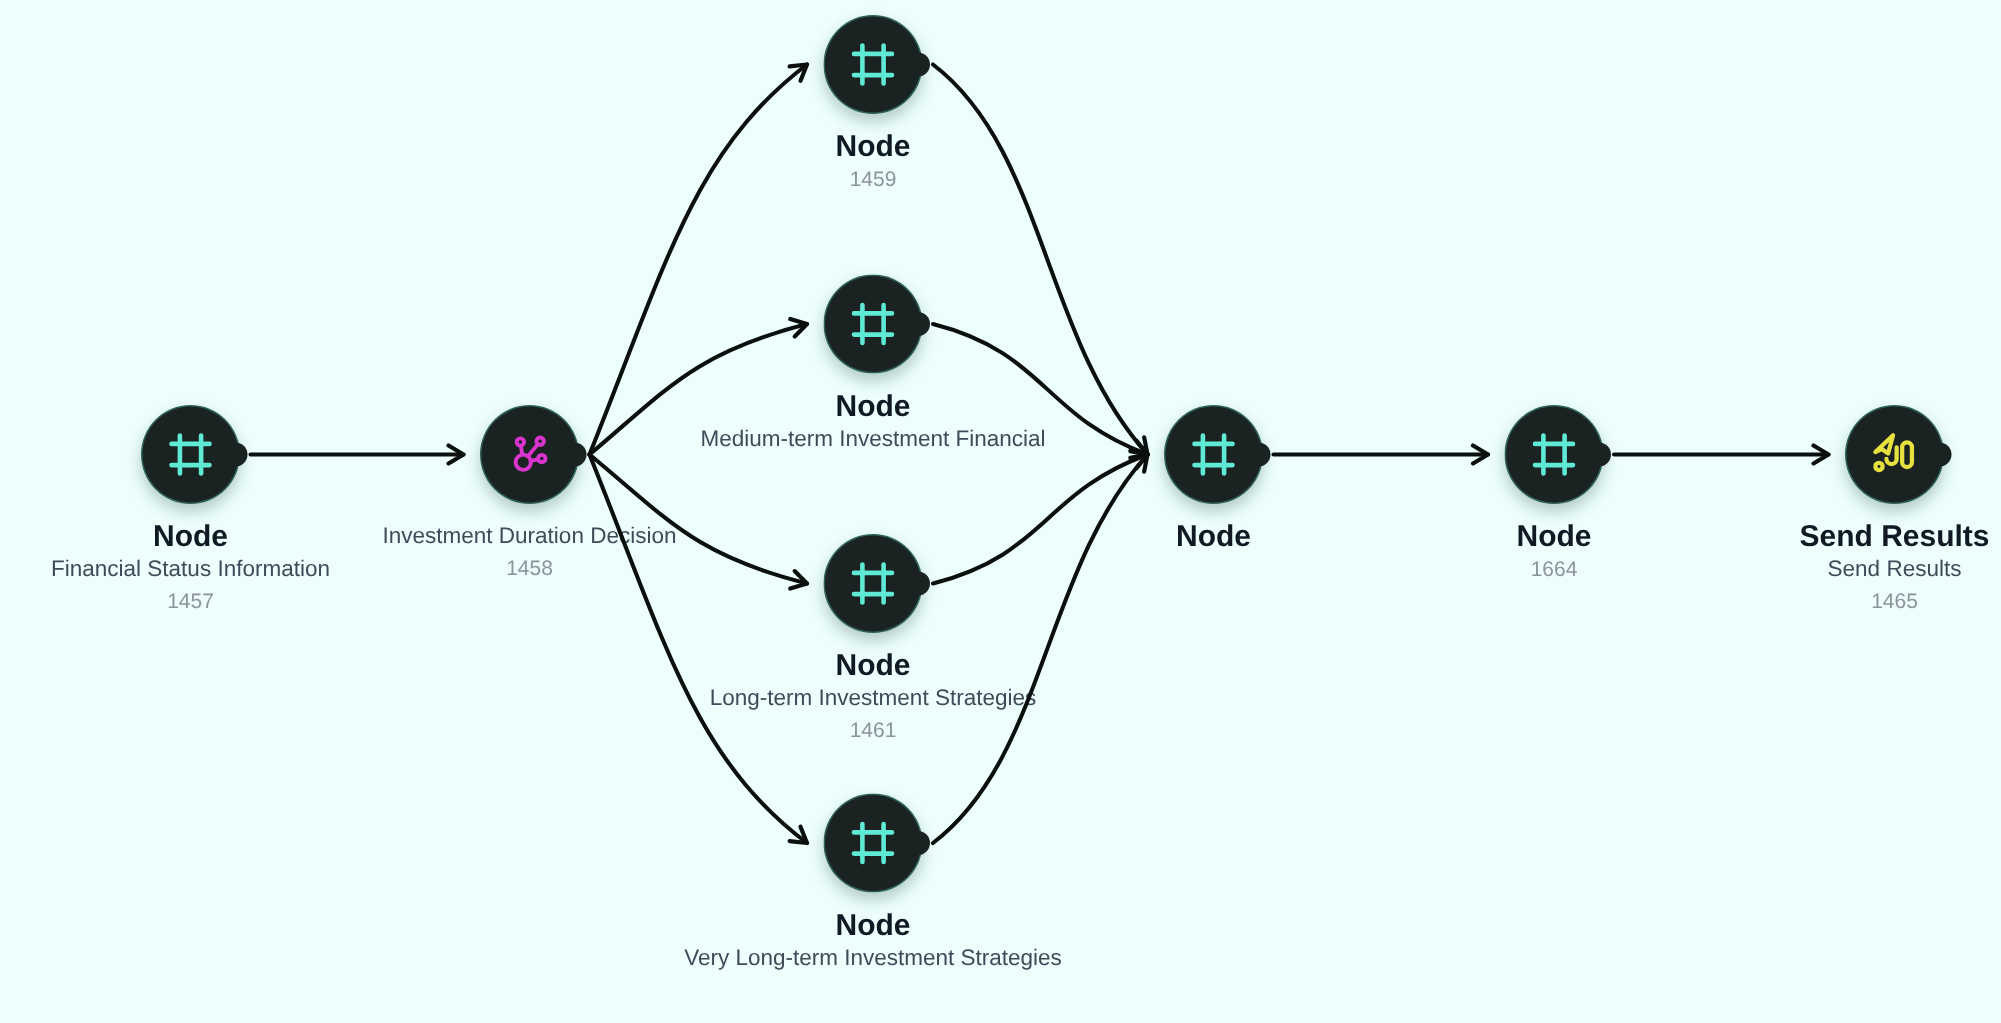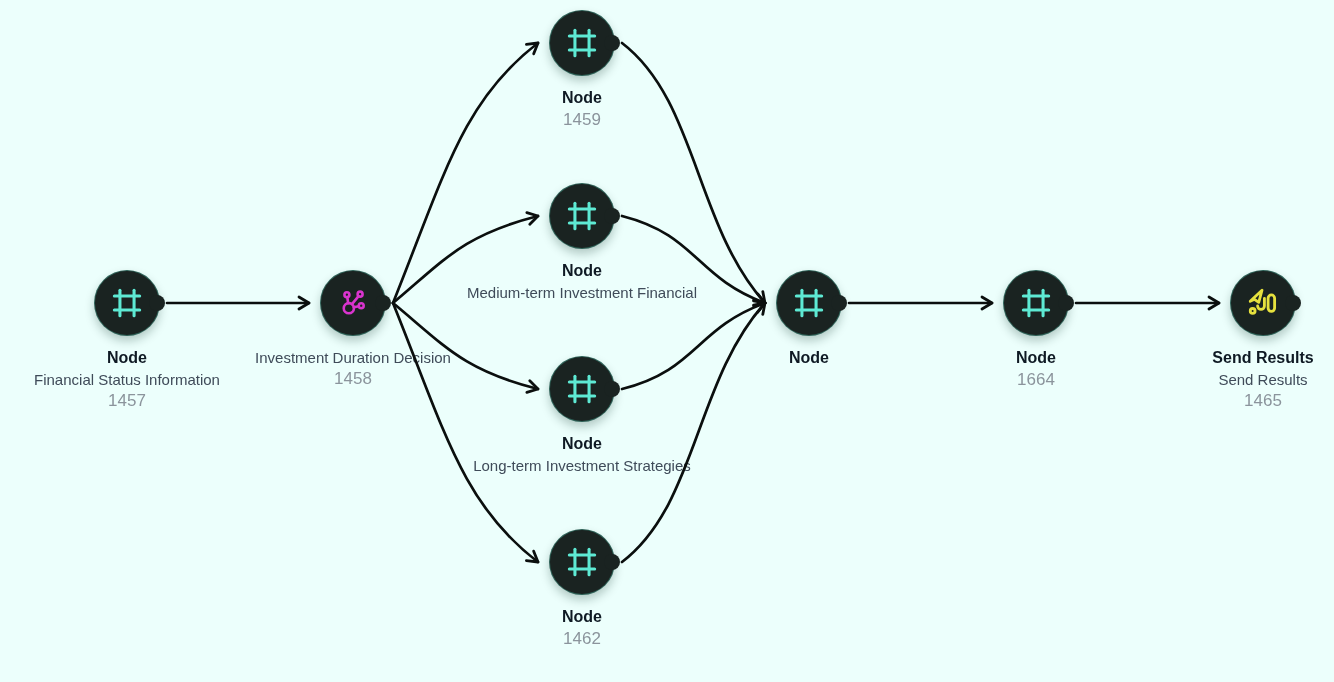--- a/index.html
+++ b/index.html
@@ -27,23 +27,23 @@
   .port{
     position:absolute;right:-6px;top:50%;margin-top:-8px;
     width:16px;height:16px;border-radius:50%;
     background:var(--node-bg);
   }
   .icon{display:flex;align-items:center;justify-content:center;position:relative;z-index:1}
   .icon svg{display:block}
   .label{
     position:absolute;left:-170px;top:44px;width:340px;text-align:center;z-index:1;
   }
-  .title{font-size:16px;font-weight:700;color:var(--title);line-height:22px}
+  .title{font-size:20px;font-weight:700;color:var(--title);line-height:22px}
   .subtitle{font-size:15px;color:var(--subtitle);line-height:21px}
-  .number{font-size:17px;color:var(--number);line-height:17px;margin-top:2px}
+  .number{font-size:14px;color:var(--number);line-height:17px;margin-top:2px}
 </style>
 </head>
 <body>
 
 <div class="canvas">
   <svg id="edge-layer" width="1334" height="682" viewBox="0 0 1334 682">
       <defs>
         <marker id="arrow" viewBox="0 0 16 16" refX="13" refY="8" markerWidth="16" markerHeight="16" markerUnits="userSpaceOnUse" orient="auto">
           <path d="M3 2 L13 8 L3 14" fill="none" stroke="#0b0f0e" stroke-width="2.8" stroke-linecap="round" stroke-linejoin="round"></path>
         </marker>
@@ -140,37 +140,38 @@
             <line x1="2.5" y1="17.3" x2="21.5" y2="17.3"></line>
             <line x1="6.7" y1="2.5" x2="6.7" y2="21.5"></line>
             <line x1="17.3" y1="2.5" x2="17.3" y2="21.5"></line>
           </svg>
         </span>
       <span class="port"></span>
     </div>
     <div class="label">
       <div class="title">Node</div>
       <div class="subtitle">Long-term Investment Strategies</div>
+      <div class="number">1461</div>
     </div>
   </div>
     <div class="node" style="left: 582px; top: 562px;">
     <div class="circle">
       <span class="icon" style="color: rgb(94, 234, 212);">
           <svg viewBox="0 0 24 24" width="32" height="32" fill="none" stroke="currentColor" stroke-width="2.3" stroke-linecap="round">
             <line x1="2.5" y1="6.7" x2="21.5" y2="6.7"></line>
             <line x1="2.5" y1="17.3" x2="21.5" y2="17.3"></line>
             <line x1="6.7" y1="2.5" x2="6.7" y2="21.5"></line>
             <line x1="17.3" y1="2.5" x2="17.3" y2="21.5"></line>
           </svg>
         </span>
       <span class="port"></span>
     </div>
     <div class="label">
       <div class="title">Node</div>
-      <div class="number">1462</div>
+      <div class="subtitle">Very Long-term Investment Strategies</div>
     </div>
   </div>
     <div class="node" style="left: 809px; top: 303px;">
     <div class="circle">
       <span class="icon" style="color: rgb(94, 234, 212);">
           <svg viewBox="0 0 24 24" width="32" height="32" fill="none" stroke="currentColor" stroke-width="2.3" stroke-linecap="round">
             <line x1="2.5" y1="6.7" x2="21.5" y2="6.7"></line>
             <line x1="2.5" y1="17.3" x2="21.5" y2="17.3"></line>
             <line x1="6.7" y1="2.5" x2="6.7" y2="21.5"></line>
             <line x1="17.3" y1="2.5" x2="17.3" y2="21.5"></line>

